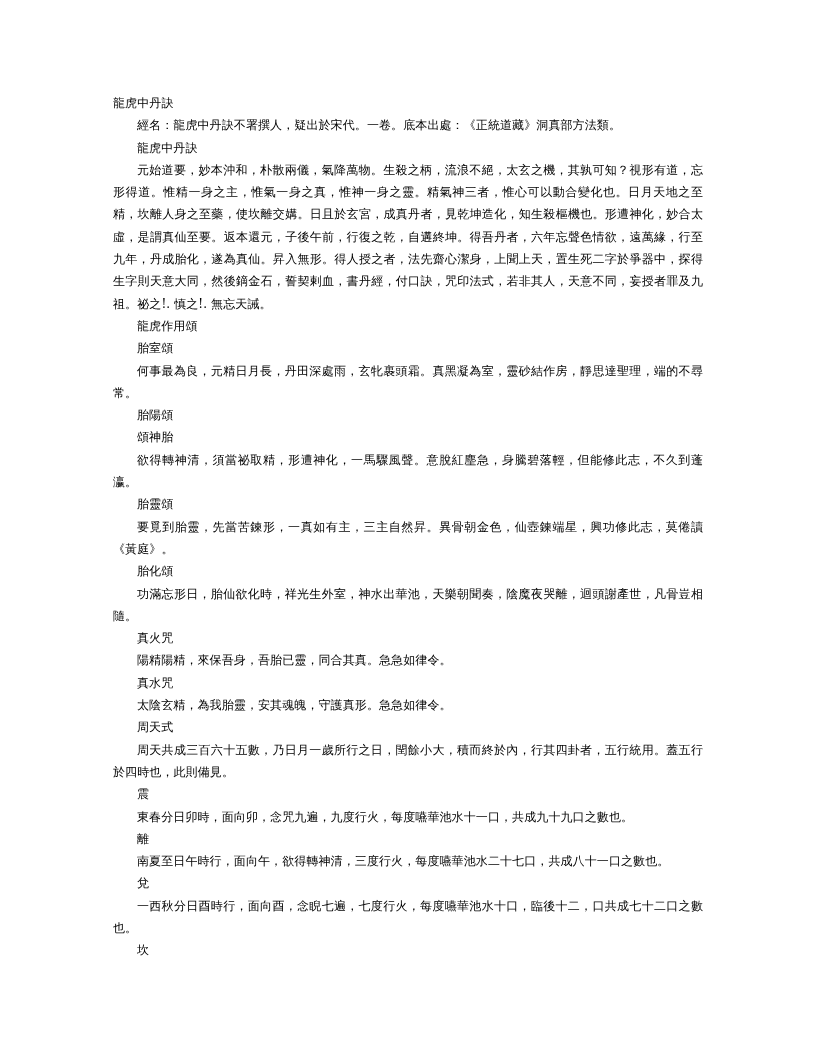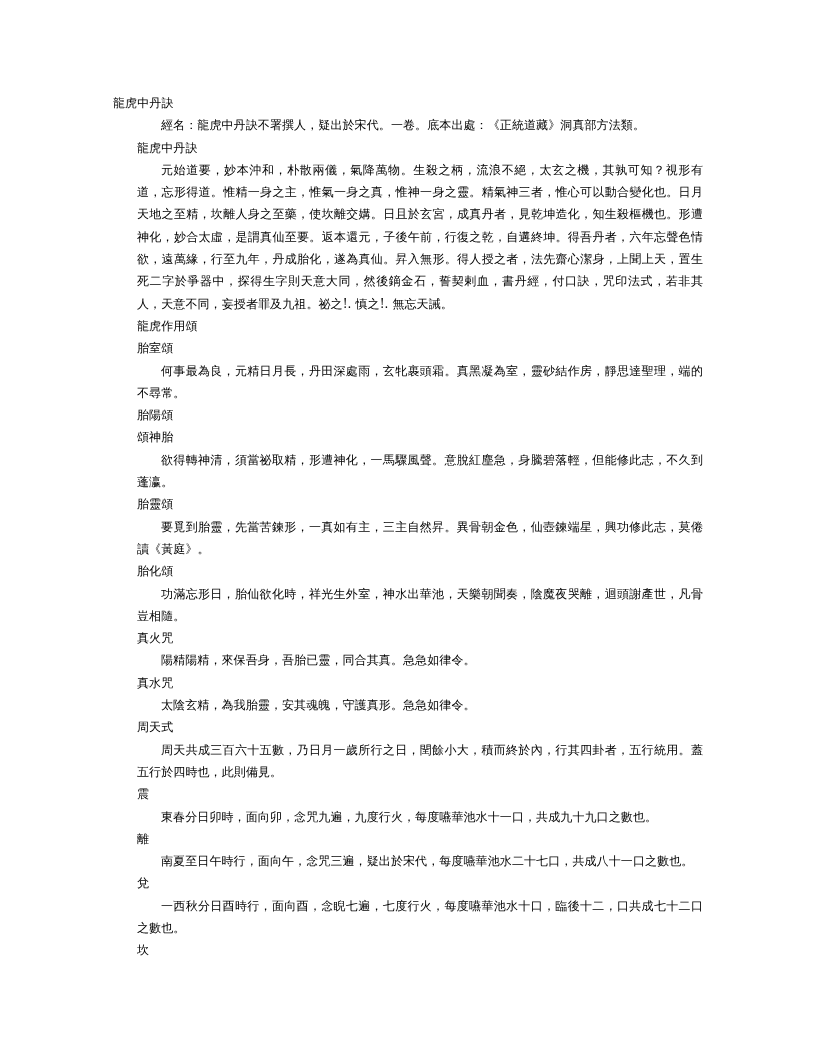--- a/index.html
+++ b/index.html
@@ -34,21 +34,20 @@
     text-justify: inter-ideograph;
     letter-spacing: 0.1px;
     white-space: normal;
     word-break: break-all;
     margin: 0;
     padding: 0;
   }
   
   .para {
     text-indent: 2em;
-    margin-left: 24px;
   }
   .heading {
     text-indent: 2em;
   }
   .title-line {
     text-indent: 0;
   }
 </style>
 </head>
 <body>
@@ -97,21 +96,21 @@
     <p class="line heading">周天式</p>
 
     <p class="line para">周天共成三百六十五數，乃日月一歲所行之日，閏餘小大，積而終於內，行其四卦者，五行統用。蓋五行於四時也，此則備見。</p>
 
     <p class="line heading">震</p>
 
     <p class="line para">東春分日卯時，面向卯，念咒九遍，九度行火，每度嚥華池水十一口，共成九十九口之數也。</p>
 
     <p class="line heading">離</p>
 
-    <p class="line para">南夏至日午時行，面向午，念咒三遍，疑出於宋代，每度嚥華池水二十七口，共成八十一口之數也。</p>
+    <p class="line para">南夏至日午時行，面向午，欲得轉神清，三度行火，每度嚥華池水二十七口，共成八十一口之數也。</p>
 
     <p class="line heading">兌</p>
 
     <p class="line para">一西秋分日酉時行，面向酉，念睨七遍，七度行火，每度嚥華池水十口，臨後十二，口共成七十二口之數也。</p>
 
     <p class="line heading">坎</p>
 
   </div>
 </div>
 

